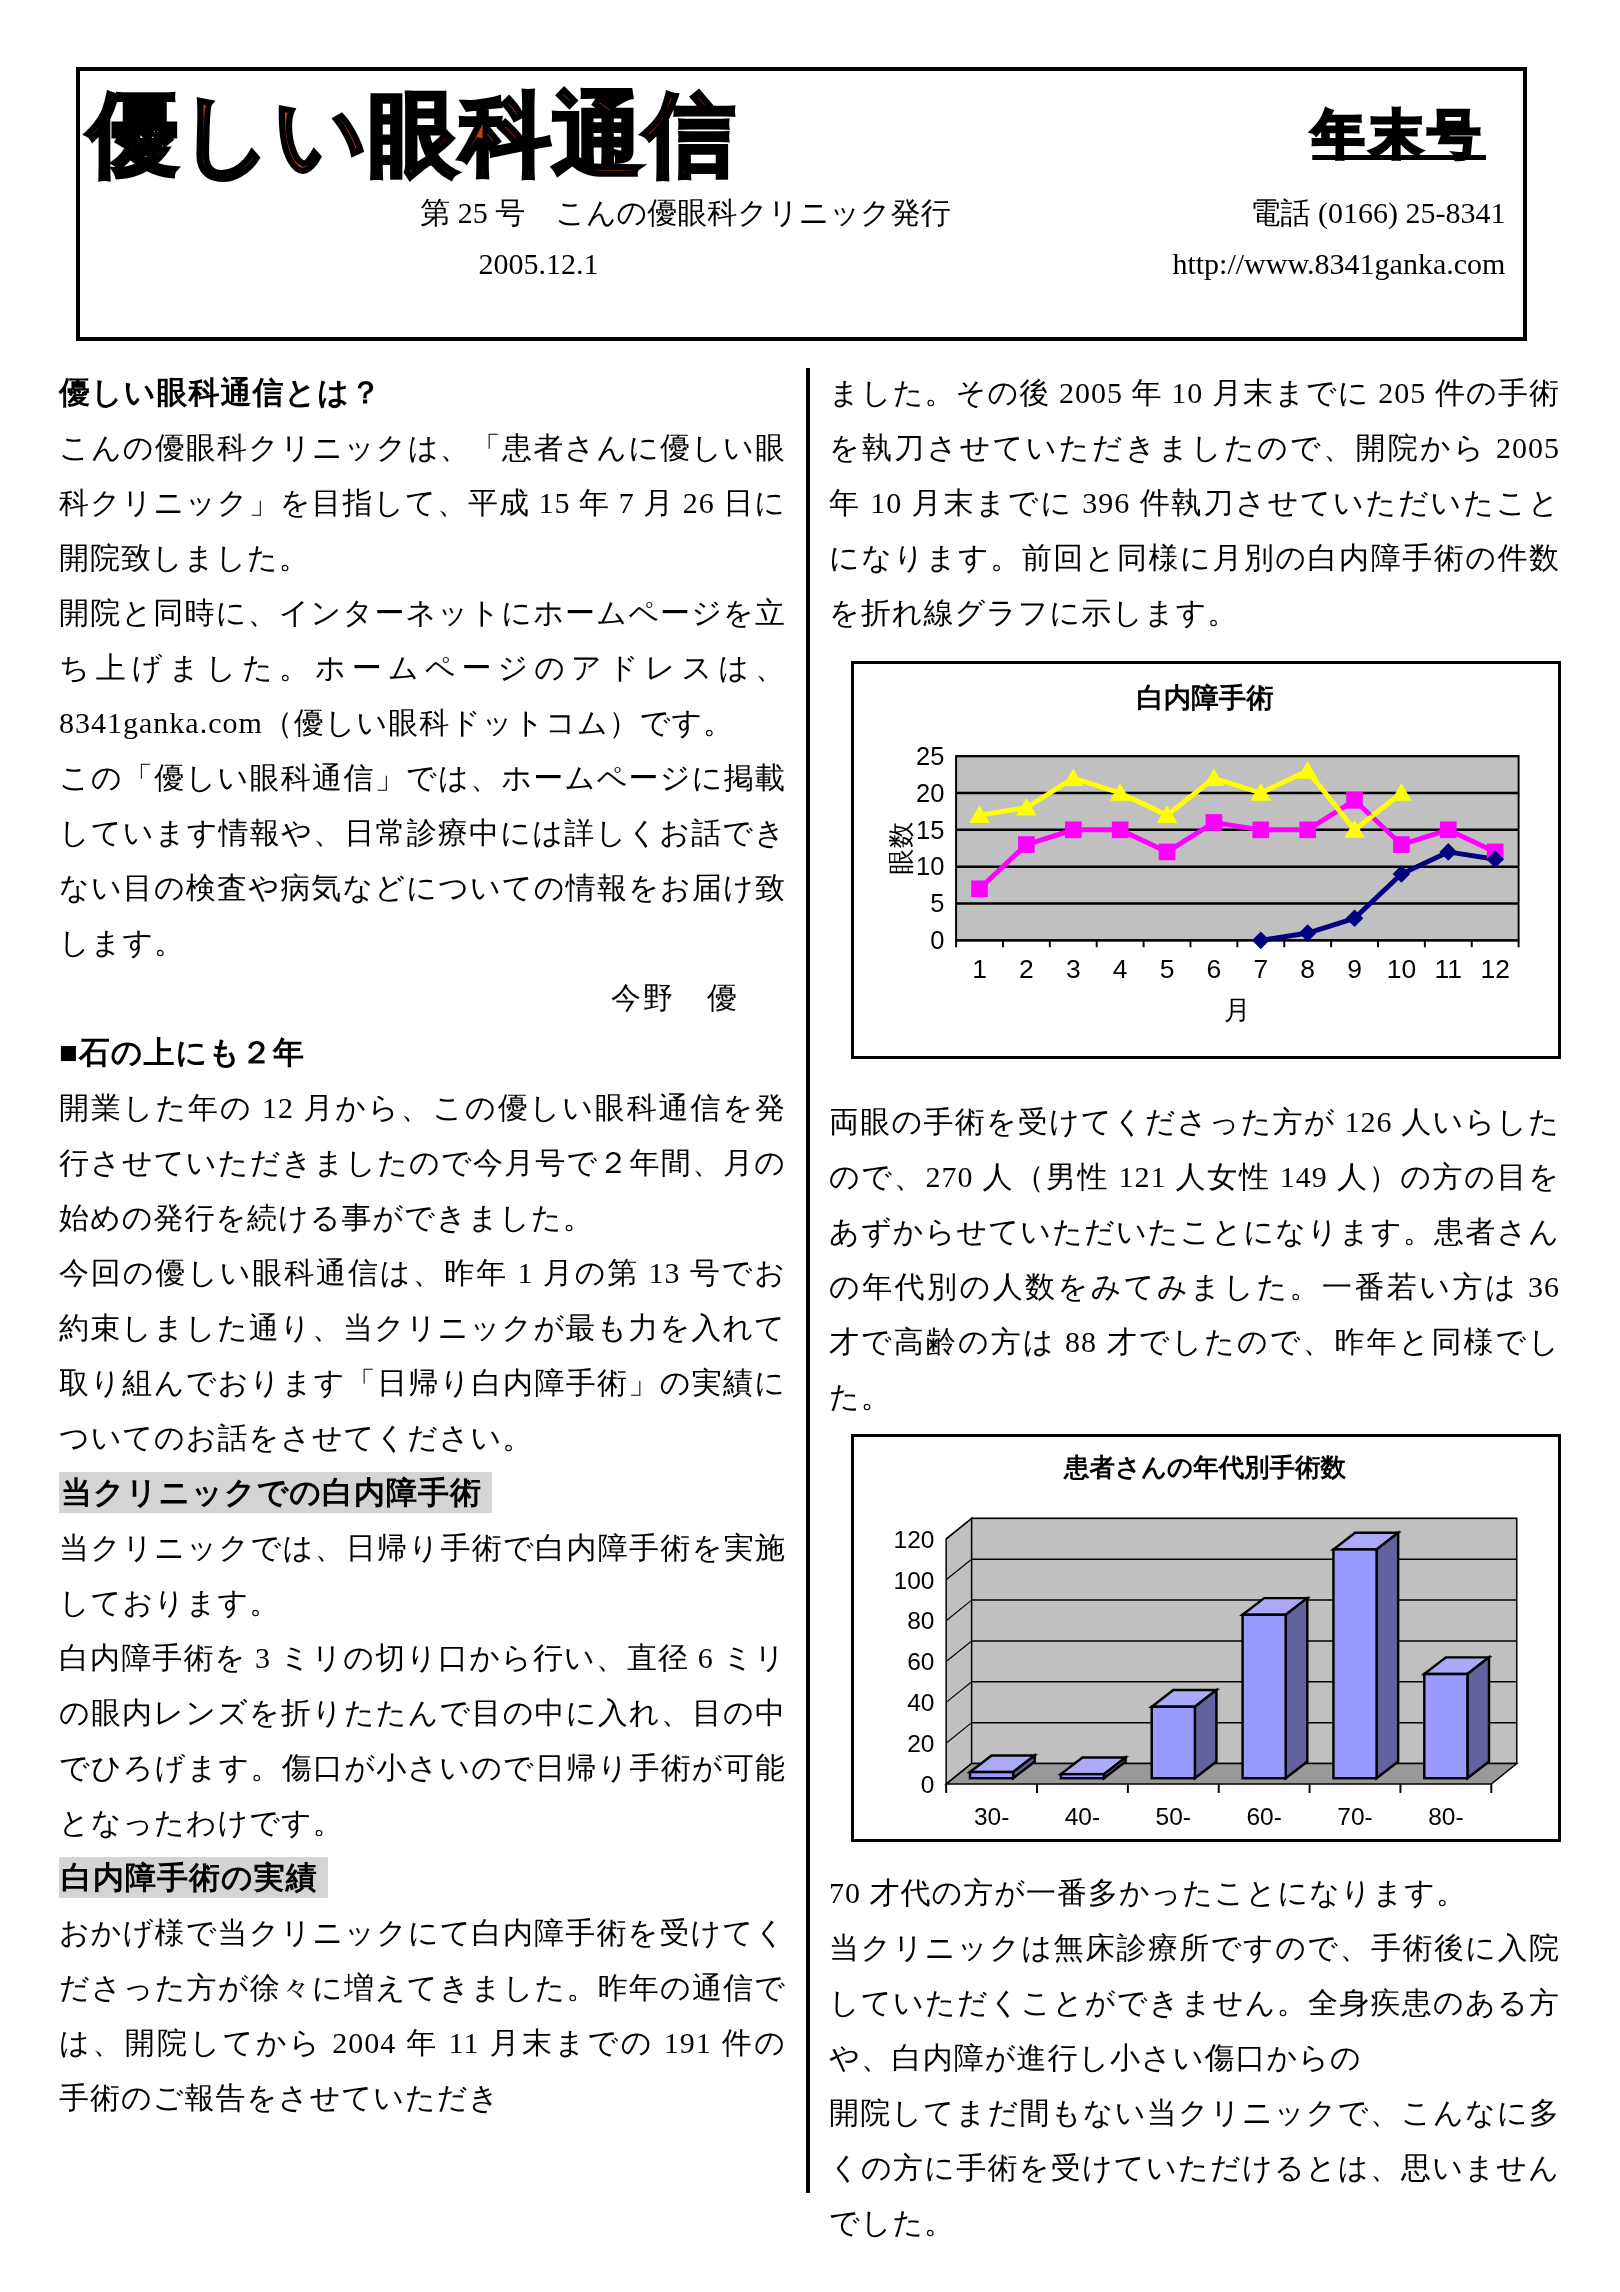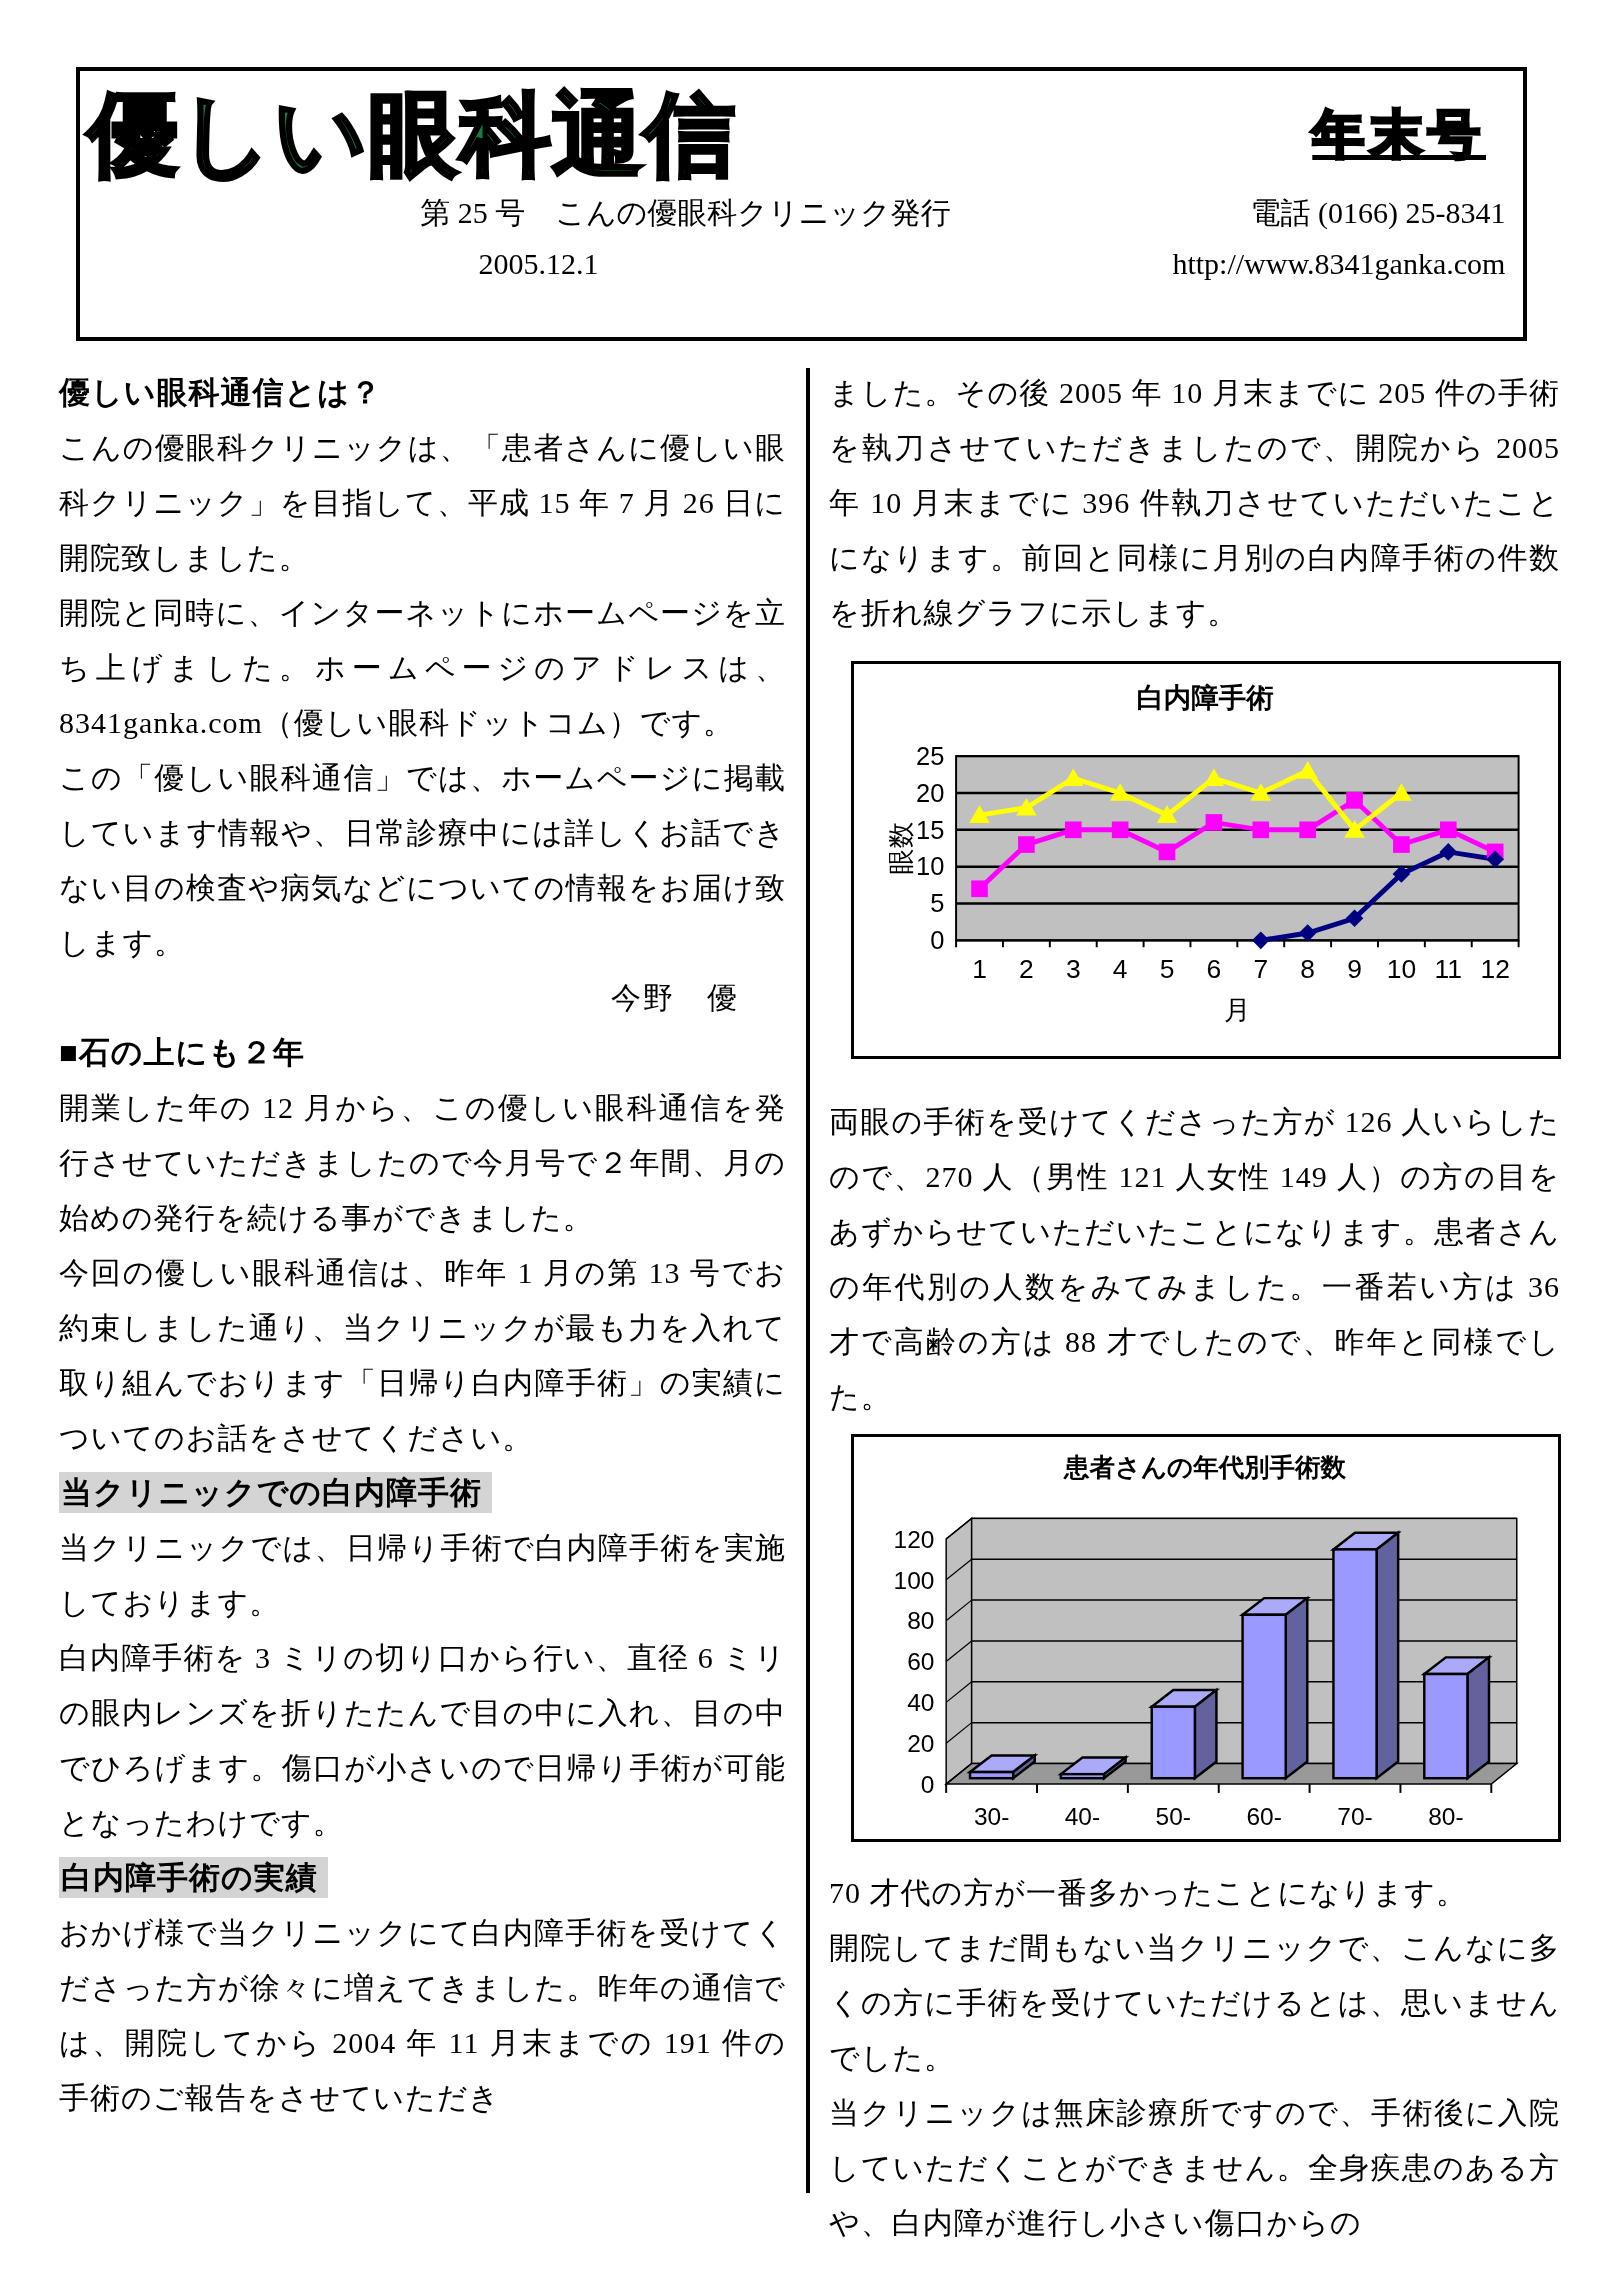--- a/index.html
+++ b/index.html
@@ -19,21 +19,21 @@
     border: 4.9px solid #000;
     background: #fff;
   }
   .masthead-row {
     display: flex; justify-content: space-between; align-items: flex-start;
     padding: 13.7px 37px 0 7.8px;
   }
   .masthead-title, .issue-badge {
     font-family: "Liberation Sans", "DejaVu Sans", sans-serif;
     font-weight: bold;
-    color: #15803d;
+    color: #c2410c;
     -webkit-text-stroke: 3.4px #000;
     text-stroke: 3.4px #000;
     white-space: nowrap;
     line-height: 1.1;
   }
   .masthead-title { font-size: 91px; letter-spacing: 1px; }
   .issue-badge { font-size: 52px; letter-spacing: 5.9px; margin-top: 21px; text-decoration: underline; }
   .masthead-sub { display: flex; margin-top: 2px; font-size: 30px; }
   .masthead-sub .sub-left { margin-left: 260px; width: 691px; text-align: center; }
   .masthead-sub .sub-right { flex: 1; text-align: right; padding-right: 17.6px; }
@@ -255,18 +255,18 @@
           <text x="140.33333333333334" y="396" font-family="&quot;Liberation Sans&quot;,&quot;DejaVu Sans&quot;,sans-serif" font-size="25" text-anchor="middle" fill="#000">30-</text>
           <text x="233" y="396" font-family="&quot;Liberation Sans&quot;,&quot;DejaVu Sans&quot;,sans-serif" font-size="25" text-anchor="middle" fill="#000">40-</text>
           <text x="325.6666666666667" y="396" font-family="&quot;Liberation Sans&quot;,&quot;DejaVu Sans&quot;,sans-serif" font-size="25" text-anchor="middle" fill="#000">50-</text>
           <text x="418.33333333333337" y="396" font-family="&quot;Liberation Sans&quot;,&quot;DejaVu Sans&quot;,sans-serif" font-size="25" text-anchor="middle" fill="#000">60-</text>
           <text x="511" y="396" font-family="&quot;Liberation Sans&quot;,&quot;DejaVu Sans&quot;,sans-serif" font-size="25" text-anchor="middle" fill="#000">70-</text>
           <text x="603.6666666666667" y="396" font-family="&quot;Liberation Sans&quot;,&quot;DejaVu Sans&quot;,sans-serif" font-size="25" text-anchor="middle" fill="#000">80-</text>
         </svg>
       </div>
 
     <p class="body-p">70 才代の方が一番多かったことになります。</p>
+    <p class="body-p">当クリニックは無床診療所ですので、手術後に入院していただくことができません。全身疾患のある方や、白内障が進行し小さい傷口からの</p>
     <p class="body-p">開院してまだ間もない当クリニックで、こんなに多くの方に手術を受けていただけるとは、思いませんでした。</p>
-    <p class="body-p">当クリニックは無床診療所ですので、手術後に入院していただくことができません。全身疾患のある方や、白内障が進行し小さい傷口からの</p>
   </div>
 
 </div>
 
 
 </body></html>

